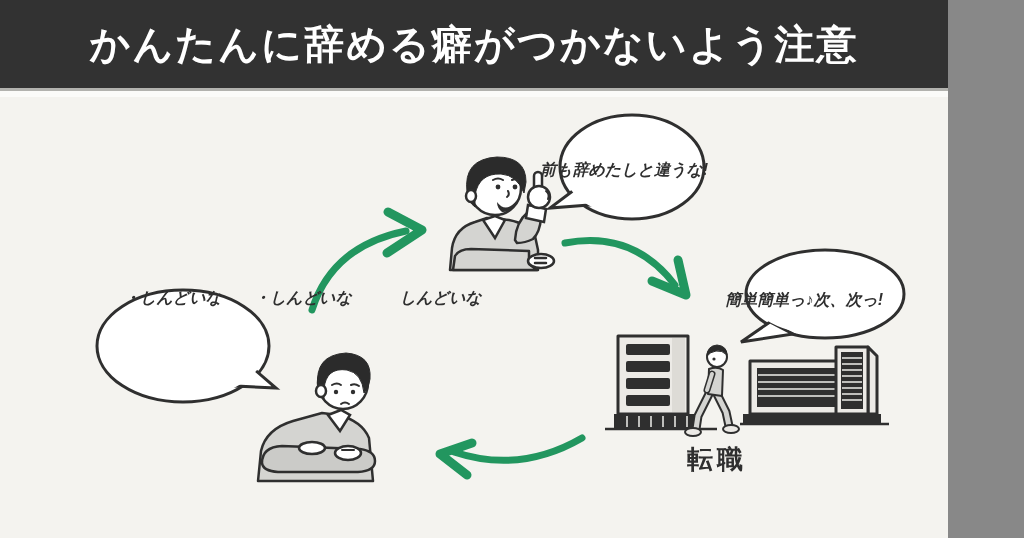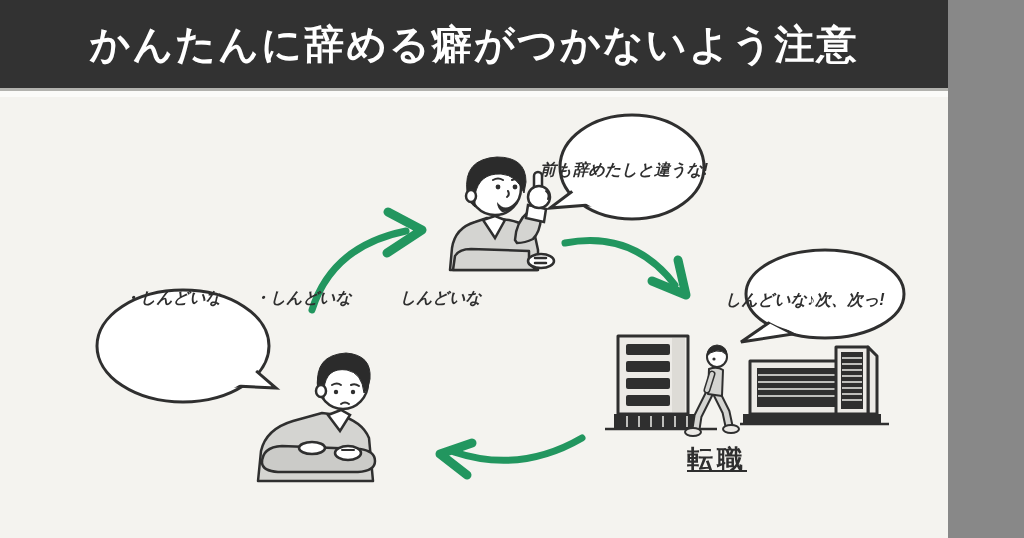--- a/index.html
+++ b/index.html
@@ -39,21 +39,21 @@
   .ln{fill:none;stroke:var(--ink);stroke-width:2.5;stroke-linecap:round;stroke-linejoin:round;}
   .skin{fill:#ffffff;stroke:var(--ink);stroke-width:2.5;}
   .hair{fill:#2b2b2b;stroke:#2b2b2b;stroke-width:1;}
   .cloth{fill:var(--cloth);stroke:var(--ink);stroke-width:2.5;stroke-linejoin:round;}
   .cloth2{fill:var(--cloth2);stroke:var(--ink);stroke-width:2.5;stroke-linejoin:round;}
   .dark{fill:var(--ink);}
   .bldg{fill:var(--bldg);stroke:var(--ink);stroke-width:3;stroke-linejoin:round;}
   .thinw{stroke:#f0efec;stroke-width:1.5;}
 
   .job-label{position:absolute;left:652px;top:442px;width:130px;text-align:center;
-    font-size:26px;font-weight:bold;color:var(--ink);letter-spacing:4px;text-decoration:underline;}
+    font-size:26px;font-weight:bold;color:var(--ink);letter-spacing:4px;}
 </style>
 </head>
 <body>
 
 <div class="stage">
 
   <header class="titlebar">
     <h1>かんたんに辞める癖がつかないよう注意</h1>
   </header>
   <div class="sep-gray"></div>
@@ -109,21 +109,21 @@
     </div>
   </div>
 
   <div class="bubble abs" style="left:725px;top:244px;width:185px;height:112px;">
     <svg width="185" height="112" viewBox="0 0 185 112">
       <ellipse class="bubble-shape" cx="100" cy="50" rx="79" ry="44"></ellipse>
       <path class="bubble-shape" d="M 45 78 L 16 98 L 68 90 Z"></path>
       <ellipse class="bubble-mask" cx="100" cy="50" rx="76" ry="41"></ellipse>
     </svg>
     <div class="lines">
-      <span>しんどいな♪</span>
+      <span>簡単簡単っ♪</span>
       <span>次、次っ!</span>
     </div>
   </div>
 
   <div class="bubble left-align abs" style="left:90px;top:286px;width:195px;height:125px;">
     <svg width="195" height="125" viewBox="0 0 195 125">
       <ellipse class="bubble-shape" cx="93" cy="60" rx="86" ry="56"></ellipse>
       <path class="bubble-shape" d="M 158 78 L 186 102 L 146 100 Z"></path>
       <ellipse class="bubble-mask" cx="93" cy="60" rx="83" ry="53"></ellipse>
     </svg>

